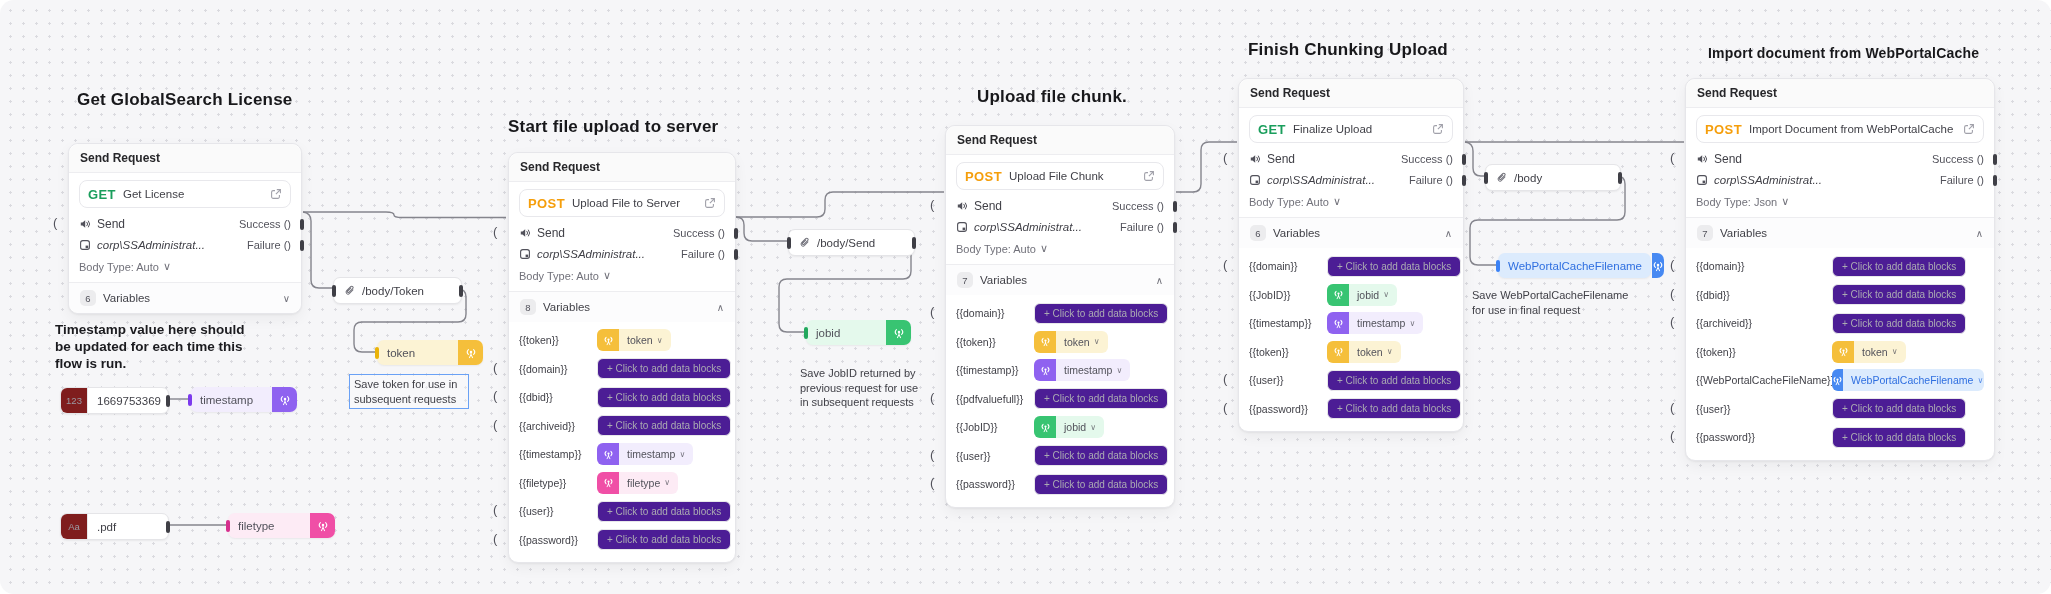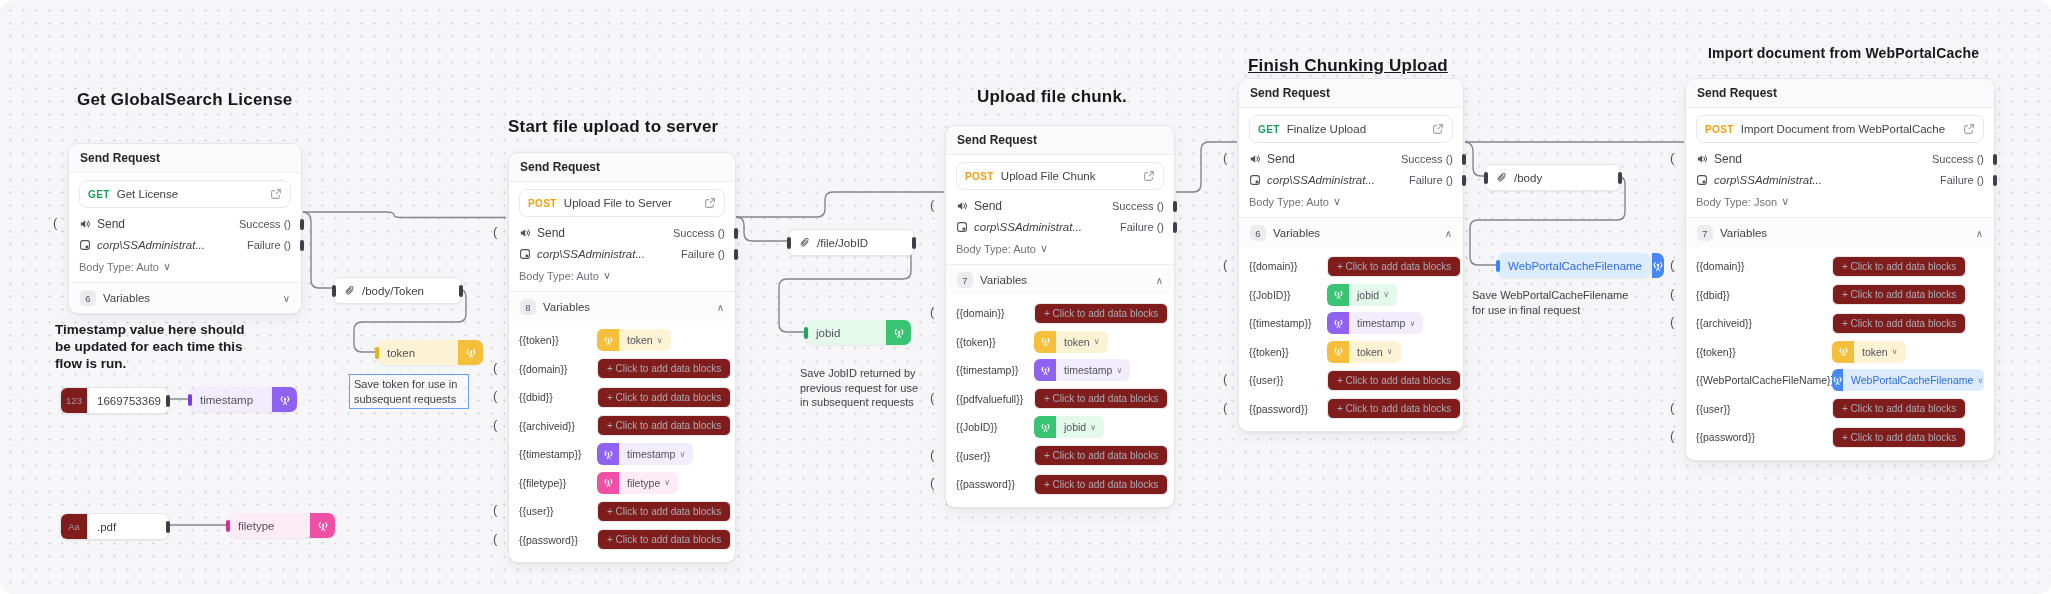--- a/index.html
+++ b/index.html
@@ -10,42 +10,42 @@
 
   .group-title{position:absolute;z-index:2;font-weight:bold;color:#18181b;font-size:17px;letter-spacing:.2px;white-space:nowrap;}
   .group-title.small{font-size:14px;}
 
   .card{position:absolute;z-index:3;background:#fff;border:1px solid #e6e6ea;border-radius:10px;
     box-shadow:0 1px 2px rgba(0,0,0,.05),0 5px 14px rgba(0,0,0,.05);}
   .card-header{background:#fafafa;border-bottom:1px solid #ededf0;border-radius:10px 10px 0 0;
     padding:7px 11px;font-size:12px;font-weight:bold;color:#27272a;}
   .req-wrap{padding:7px 10px 4px 10px;}
   .req-box{display:flex;align-items:center;gap:7px;border:1px solid #e8e8ec;border-radius:8px;height:26px;padding:0 8px;background:#fff;}
-  .method{font-size:10px;font-weight:bold;letter-spacing:.4px;}
+  .method{font-size:13px;font-weight:bold;letter-spacing:.4px;}
   .method.GET{color:#1a9e5c;}
   .method.POST{color:#f59e0b;}
   .req-name{font-size:11.5px;color:#3f3f46;flex:1;white-space:nowrap;overflow:hidden;}
   .row{position:relative;display:flex;align-items:center;padding:0 10px;height:18px;margin-top:3px;}
   .row .lft{display:flex;align-items:center;gap:6px;font-size:12px;color:#3f3f46;min-width:0;}
   .row .lft .trunc{white-space:nowrap;overflow:hidden;text-overflow:ellipsis;font-size:11.5px;font-style:italic;}
   .row .rgt{margin-left:auto;font-size:11px;color:#52525b;white-space:nowrap;}
   .port-out{position:absolute;right:-3px;top:50%;margin-top:-5.5px;width:4px;height:11px;border-radius:2px;background:#3f3f46;}
   .port-in{position:absolute;left:-16px;top:50%;margin-top:-9px;font-size:13px;color:#52525b;}
   .bodytype{padding:6px 10px 4px 10px;font-size:11px;color:#71717a;display:flex;align-items:center;gap:4px;}
   .vars-header{position:relative;display:flex;align-items:center;gap:7px;margin-top:5px;border-top:1px solid #ededf0;
     padding:7px 11px;font-size:11.5px;color:#3f3f46;background:#fcfcfd;}
   .card.collapsed .vars-header{border-radius:0 0 10px 10px;}
   .count-badge{display:inline-flex;align-items:center;justify-content:center;width:16px;height:16px;border-radius:5px;
     background:#ececee;color:#52525b;font-size:9.5px;}
   .chev{margin-left:auto;color:#71717a;font-size:10px;}
   .vars{padding:4px 0 8px 0;}
   .var-row{position:relative;display:flex;align-items:center;height:28.5px;padding:0 10px;}
   .var-label{width:78px;font-size:10.5px;color:#3f3f46;flex-shrink:0;}
   .card.wide .var-label{width:136px;}
-  .add-btn{font-size:10px;color:#ababb2;background:#7f1d1d;border:1px solid #e8e8ea;border-radius:6px;padding:4px 9px;white-space:nowrap;}
+  .add-btn{font-size:10px;color:#ababb2;background:#4c1d95;border:1px solid #e8e8ea;border-radius:6px;padding:4px 9px;white-space:nowrap;}
   .pill{display:inline-flex;align-items:stretch;height:22px;border-radius:6px;overflow:hidden;}
   .pill .pic{width:22px;display:flex;align-items:center;justify-content:center;}
   .pill .plabel{display:flex;align-items:center;gap:4px;padding:0 8px;font-size:10.5px;color:#52525b;}
   .pill .plabel .pchev{font-size:8px;color:inherit;opacity:.75;}
 
   .node{position:absolute;z-index:3;height:25px;border-radius:7px;display:flex;align-items:stretch;
     box-shadow:0 1px 2px rgba(0,0,0,.06);}
   .node .nport-r{position:absolute;right:-2px;top:50%;margin-top:-6px;width:4px;height:12px;border-radius:2px;background:#3f3f46;}
   .node .nport-l{position:absolute;left:-2px;top:50%;margin-top:-6px;width:4px;height:12px;border-radius:2px;background:#3f3f46;}
   .node.input{background:#fff;border:1px solid #e5e5e8;}
@@ -78,21 +78,21 @@
     <path d="M894 241 H903 Q911 241 911 249 V271 Q911 279 903 279 H787 Q779 279 779 287 V324 Q779 332 787 332 H805"></path>
     <path d="M1176 192 H1193 Q1201 192 1201 184 V150 Q1201 142 1209 142 H1237"></path>
     <path d="M1465 142 H1684"></path>
     <path d="M1465 142 Q1473 143 1473 151 V168 Q1473 176 1481 176 H1484"></path>
     <path d="M1600 176 H1617 Q1625 176 1625 184 V212 Q1625 220 1617 220 H1478 Q1470 220 1470 228 V257 Q1470 265 1478 265 H1497"></path>
   </svg>
 
   <div class="group-title" style="left:77px;top:90px;">Get GlobalSearch License</div>
   <div class="group-title" style="left:508px;top:117px;">Start file upload to server</div>
   <div class="group-title" style="left:977px;top:87px;">Upload file chunk.</div>
-  <div class="group-title" style="left:1248px;top:56px;text-decoration:underline;">Finish Chunking Upload</div>
+  <div class="group-title" style="left:1248px;top:40px;">Finish Chunking Upload</div>
   <div class="group-title small" style="left:1708px;top:45px;">Import document from WebPortalCache</div>
 
   <div class="card collapsed" style="left:68px;top:143px;width:232px;">
       <div class="card-header">Send Request</div>
       <div class="req-wrap">
         <div class="req-box">
           <span class="method GET">GET</span>
           <span class="req-name">Get License</span>
           <span class="ico">
             <svg viewBox="0 0 12 12" width="12" height="12">
@@ -694,21 +694,21 @@
       <span class="plbl">/body/Token</span>
       <span class="nport-r"></span>
     </div>
   <div class="node path" style="left:788px;top:229px;width:105px;">
       <span class="nport-l"></span>
       <span class="ico">
         <svg viewBox="0 0 12 12" width="12" height="12">
           <path d="M8.9 5 5.5 8.5a1.95 1.95 0 0 1-2.8-2.8l4-4a1.4 1.4 0 0 1 2 2L4.9 7.4a.85.85 0 0 1-1.2-1.2l3.2-3.2" stroke="#71717a" fill="none" stroke-width="1.05" stroke-linecap="round"></path>
         </svg>
       </span>
-      <span class="plbl">/file/JobID</span>
+      <span class="plbl">/body/Send</span>
       <span class="nport-r"></span>
     </div>
   <div class="node bcast" style="left: 806px; top: 320px; width: 105px; background: rgb(228, 249, 236);">
       <span class="nport-l" style="background: rgb(34, 168, 93);"></span>
       <span class="blabel" style="color: rgb(82, 82, 91);">jobid</span>
       <span class="bic" style="background: rgb(56, 196, 114);">
         <span class="ico">
           <svg viewBox="0 0 12 12" width="12" height="12">
             <path d="M3.4 7.4a3.4 3.4 0 0 1 0-4.8 M8.6 2.6a3.4 3.4 0 0 1 0 4.8" stroke="#fff" fill="none" stroke-width="1.1" stroke-linecap="round"></path>
             <circle cx="6" cy="5" r="1.25" fill="#fff"></circle>

